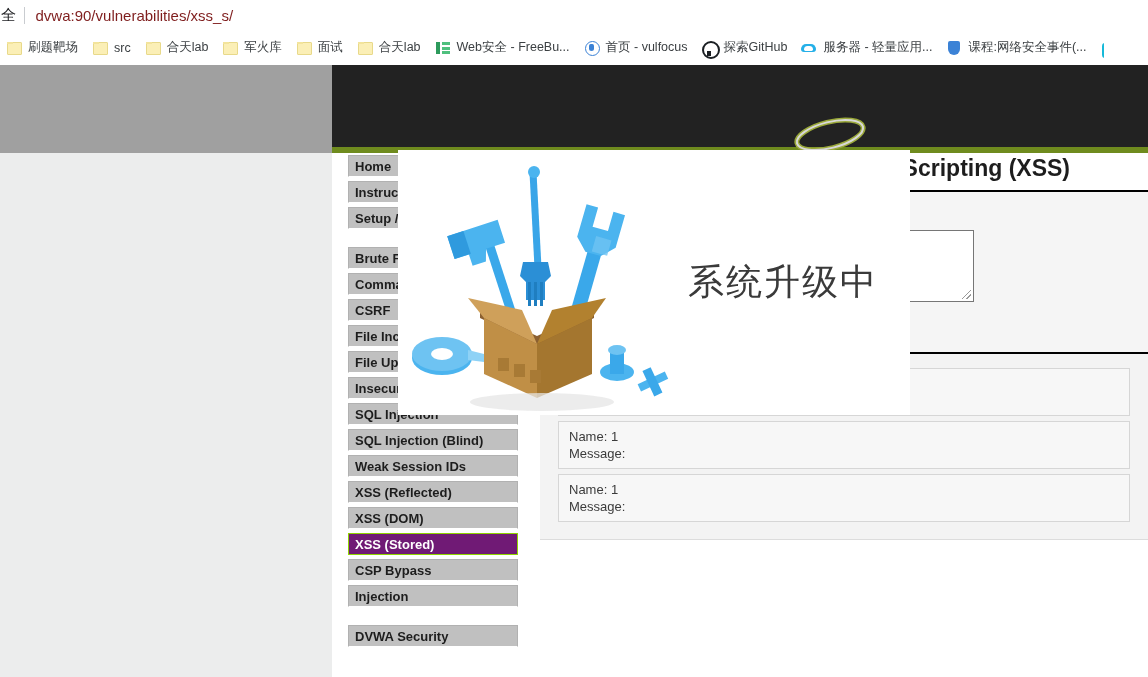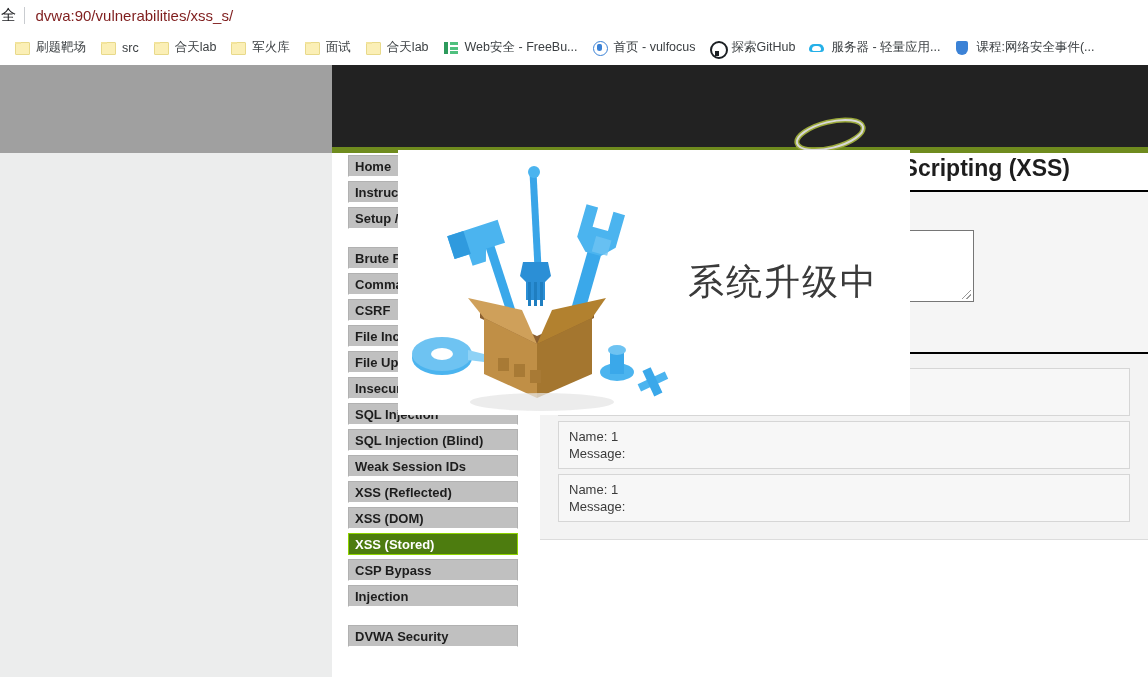--- a/index.html
+++ b/index.html
@@ -33,21 +33,21 @@
   #url-text {
     font-size: 15px; color: #7f1d1d;
     white-space: nowrap;
   }
 
   #bookmarks-bar {
     position: absolute; left: 0; top: 30px;
     width: 1104px; height: 35px;
     display: flex; align-items: center;
     background: #ffffff;
-    padding-left: 8px;
+    padding-left: 0;
     overflow: hidden;
     text-align: right;
   }
   .bm {
     display: flex; align-items: center;
     height: 25px;
     padding: 0 6px;
     border-radius: 4px;
     font-size: 12.5px;
     color: #3c4043;
@@ -198,21 +198,21 @@
     border: 1px solid #b1b1b1;
     border-bottom: 1px solid #ffffff;
     padding-left: 6px;
     font-size: 13px;
     font-weight: bold;
     color: #1d1d1d;
     white-space: nowrap;
     margin-bottom: 4px;
   }
   .menu-item.active {
-    background: #4d7c0f;
+    background: #701a75;
     border-color: #8fd400;
     color: #ffffff;
   }
   .menu-gap { height: 14px; }
 
   
   #dvwa-main {
     position: absolute; left: 540px; top: 90px;
     width: 608px;
     z-index: 3;

